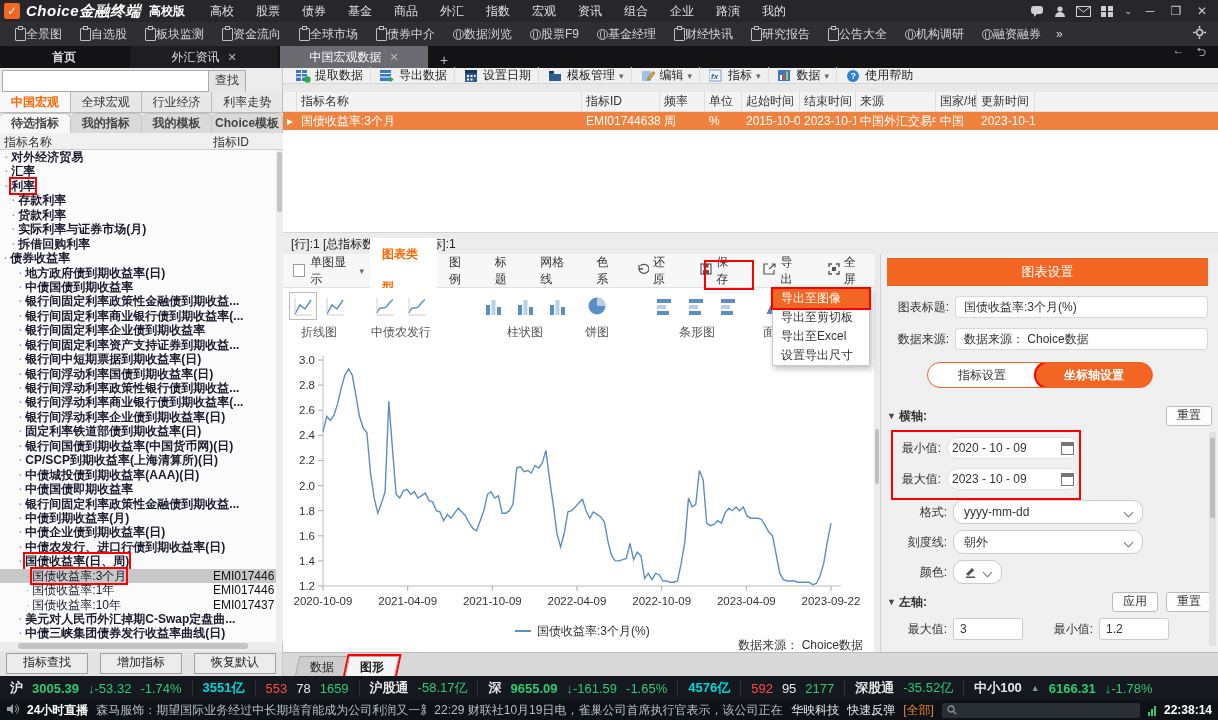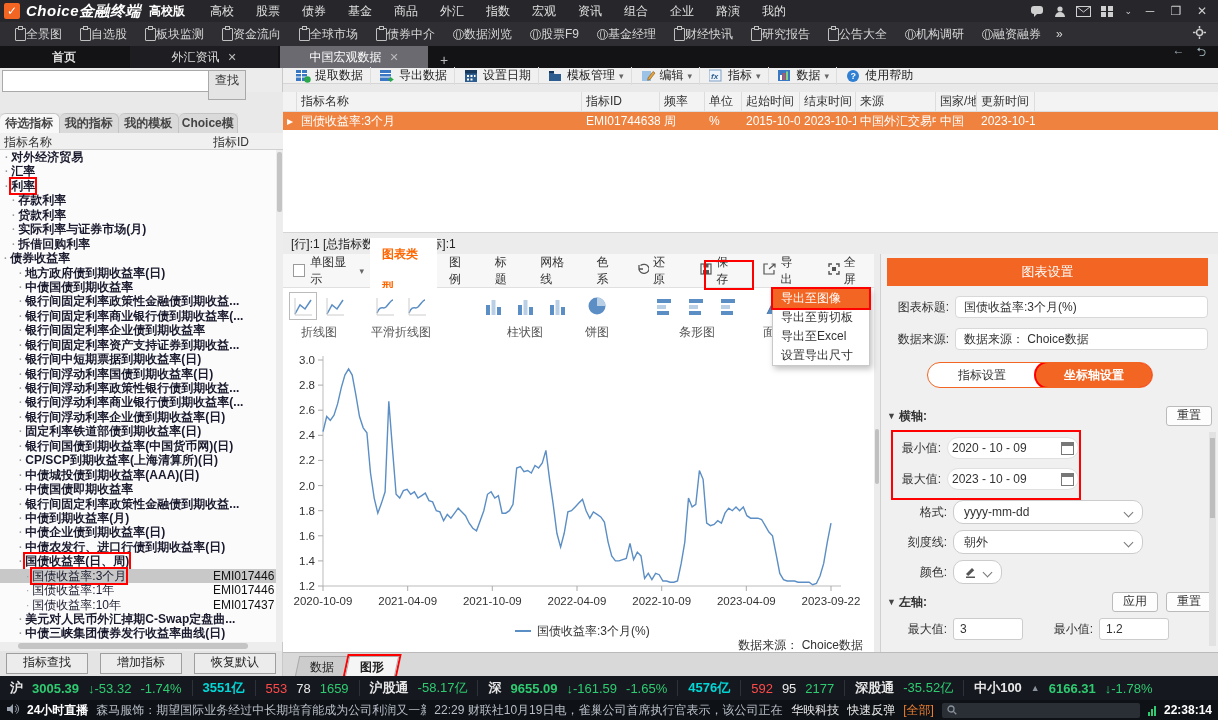--- a/index.html
+++ b/index.html
@@ -30,21 +30,21 @@
   .dtab .x{color:#bbb;font-size:11px;}
   .tab-add{padding:0 10px;color:#bbb;font-size:14px;}
   .tabrow-right{margin-left:auto;display:flex;gap:12px;padding:0 12px 4px 0;color:#9fb3b8;}
   
   .findrow{position:absolute;left:0;top:68px;width:283px;height:24px;background:#ececec;border-right:1px solid #c9c9c9;box-sizing:border-box;}
   .find-input{position:absolute;left:2px;top:2px;width:202px;height:18px;border:1px solid #a9a9a9;background:#fff;}
   .find-btn{position:absolute;left:208px;top:2px;width:38px;height:30px;background:#e4e4e4;border:1px solid #a9a9a9;font-size:12px;text-align:center;line-height:18px;box-sizing:border-box;}
   .cattabs{position:absolute;left:0;top:92px;width:283px;height:21px;display:flex;background:#dcdcdc;border-bottom:1px solid #bbb;box-sizing:border-box;}
   .cattab{flex:1;text-align:center;line-height:20px;border-right:1px solid #bbb;background:#e8e8e8;color:#333;}
   .cattab.active{background:#f8f8f8;color:#ff6600;font-weight:bold;}
-  .viewtabs{position:absolute;left:0;top:113px;width:238px;height:20px;display:flex;background:#e3e3e3;}
+  .viewtabs{position:absolute;left:0;top:113px;width:283px;height:20px;display:flex;background:#e3e3e3;}
   .viewtab{flex:1;text-align:center;line-height:19px;border-right:1px solid #c4c4c4;background:#dadada;color:#444;font-weight:bold;border-radius:6px 6px 0 0;border-top:1px solid #c4c4c4;}
   .viewtab.active{background:#f8f8f8;}
   .colhead{position:absolute;left:0;top:133px;width:283px;height:17px;background:#f0f0f0;border-bottom:1px solid #d0d0d0;box-sizing:border-box;color:#333;}
   .colhead .c1{position:absolute;left:4px;top:1px;}
   .colhead .c2{position:absolute;left:213px;top:1px;}
   .tree{position:absolute;left:0;top:150px;width:283px;height:492px;background:#fbfbfb;overflow:hidden;border-right:1px solid #c9c9c9;box-sizing:border-box;}
   .trow{position:relative;height:14.45px;line-height:14.45px;white-space:nowrap;color:#1a1a2e;}
   .trow .lbl{display:inline-block;}
   .trow .bullet{color:#999;margin-right:3px;font-size:10px;}
   .trow.bold{font-weight:bold;}
@@ -289,20 +289,26 @@
       <span>←</span>
       <span>⮌</span>
     </span>
   </div>
 
   <div class="findrow">
     <input class="find-input" value="" style="">
     <div class="find-btn">查找</div>
   </div>
 
+  <div class="cattabs" id="cattabs">
+      <span class="cattab active">中国宏观</span>
+      <span class="cattab ">全球宏观</span>
+      <span class="cattab ">行业经济</span>
+      <span class="cattab ">利率走势</span>
+    </div>
   <div class="viewtabs" id="viewtabs">
       <span class="viewtab active">待选指标</span>
       <span class="viewtab ">我的指标</span>
       <span class="viewtab ">我的模板</span>
       <span class="viewtab ">Choice模板</span>
     </div>
   <div class="colhead">
     <span class="c1">指标名称</span>
     <span class="c2">指标ID</span>
   </div>
@@ -618,21 +624,21 @@
               <path d="M2 19 h17 M2 19 V2" stroke="#ccc"></path>
             </svg>
           </span>
           <span class="ticon ">
             <svg width="21" height="20">
               <path d="M2 17 C6 8 8 14 11 11 S16 4 18 4" fill="none" stroke="#5b8ec4" stroke-width="1.5"></path>
               <path d="M2 19 h17 M2 19 V2" stroke="#ccc"></path>
             </svg>
           </span>
         </div>
-         <div class="tglabel">平滑折线图</div>
+         <div class="tglabel">中债农发行</div>
       </div>
       <div class="tgroup" style="left:196px">
          <div class="icons">
           <span class="ticon ">
             <svg width="21" height="20">
               <rect x="3" y="9" width="4" height="10" fill="#5b8ec4"></rect>
               <rect x="8.5" y="4" width="4" height="15" fill="#b9cfe6"></rect>
               <rect x="14" y="11" width="4" height="8" fill="#5b8ec4"></rect>
             </svg>
           </span>

